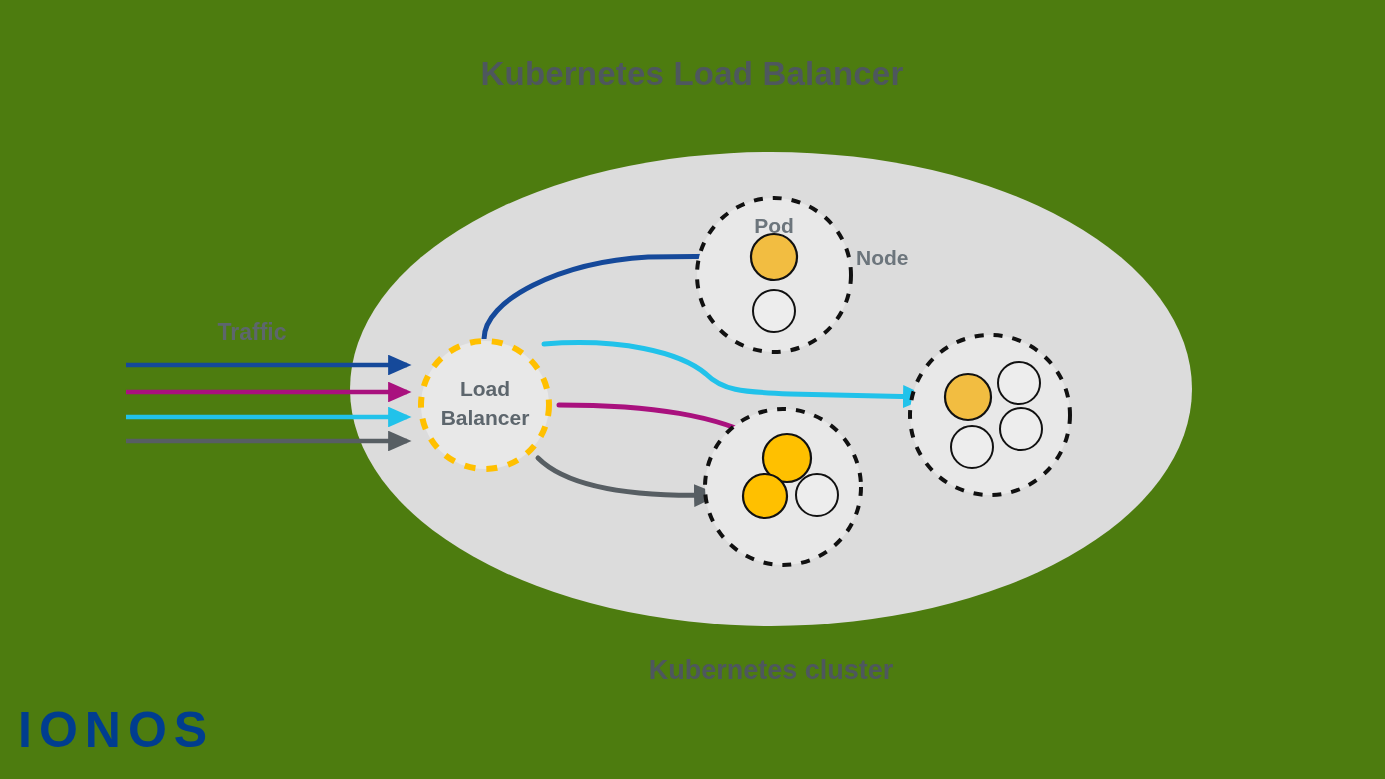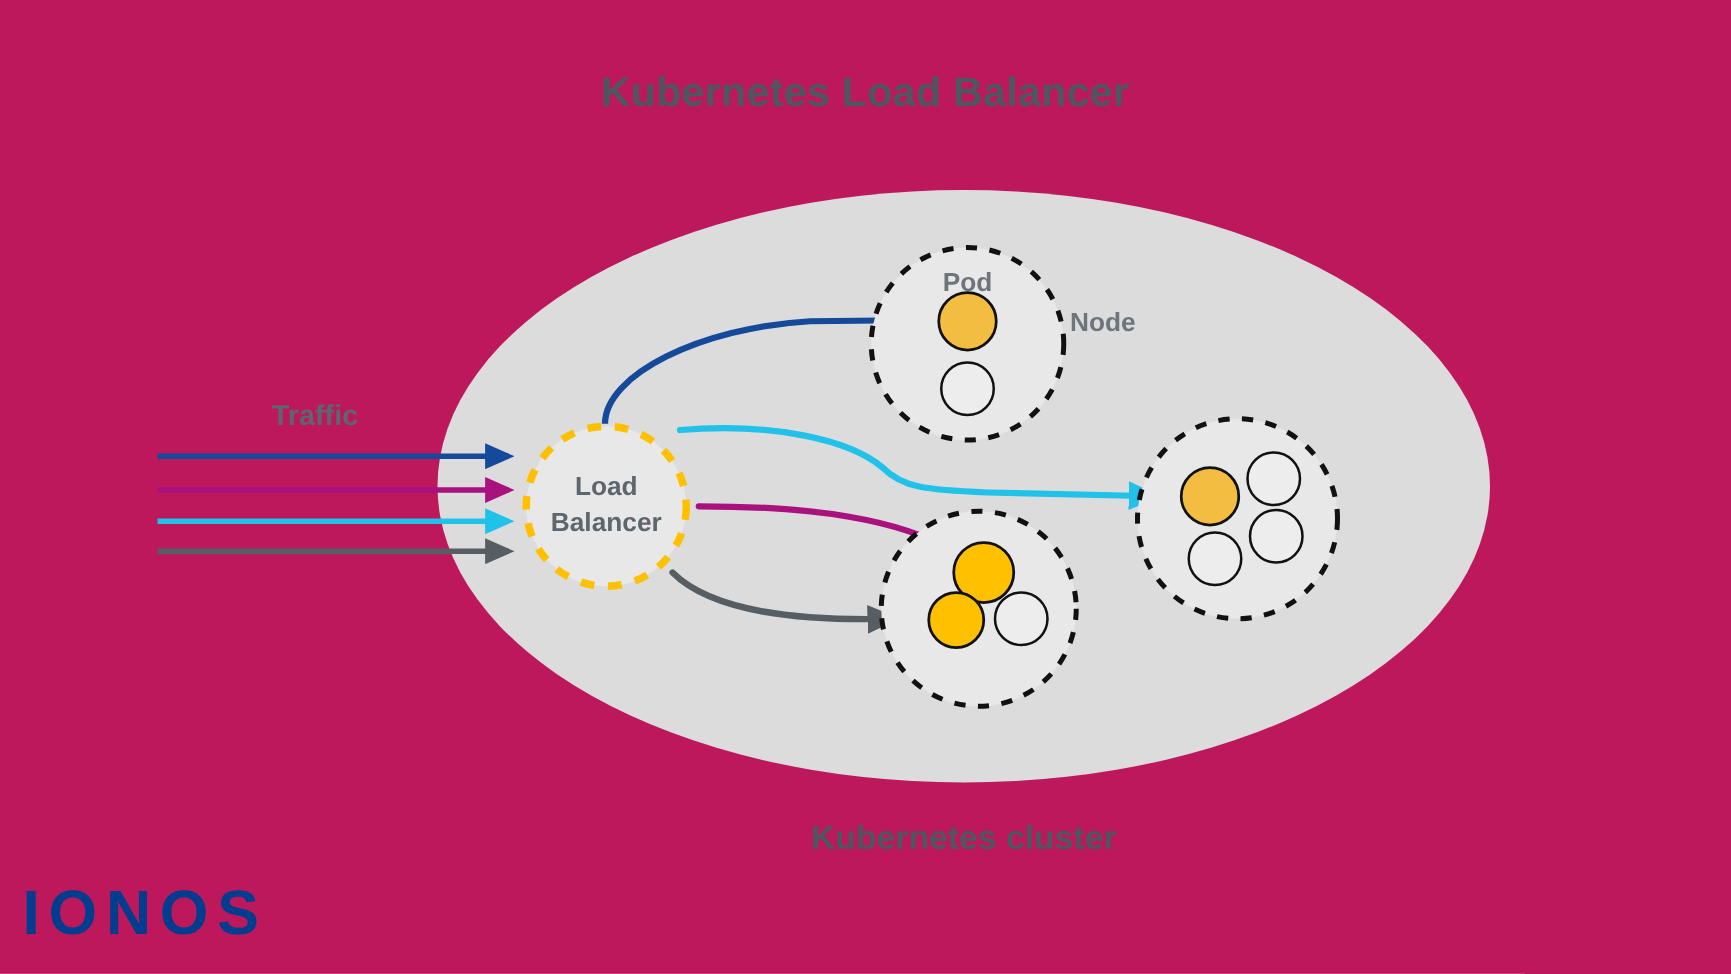--- a/index.html
+++ b/index.html
@@ -11,21 +11,21 @@
     height: 779px;
     background: #f7f7f7;
     font-family: "Liberation Sans", sans-serif;
     overflow: hidden;
     position: relative;
   }
   #stage {
     position: relative;
     width: 1385px;
     height: 779px;
-    background: #be185d;
+    background: #4d7c0f;
   }
   svg.diagram {
     position: absolute;
     top: 0; left: 0;
     width: 1385px;
     height: 779px;
   }
   .ttl {
     font-weight: bold;
     fill: #4e575e;

